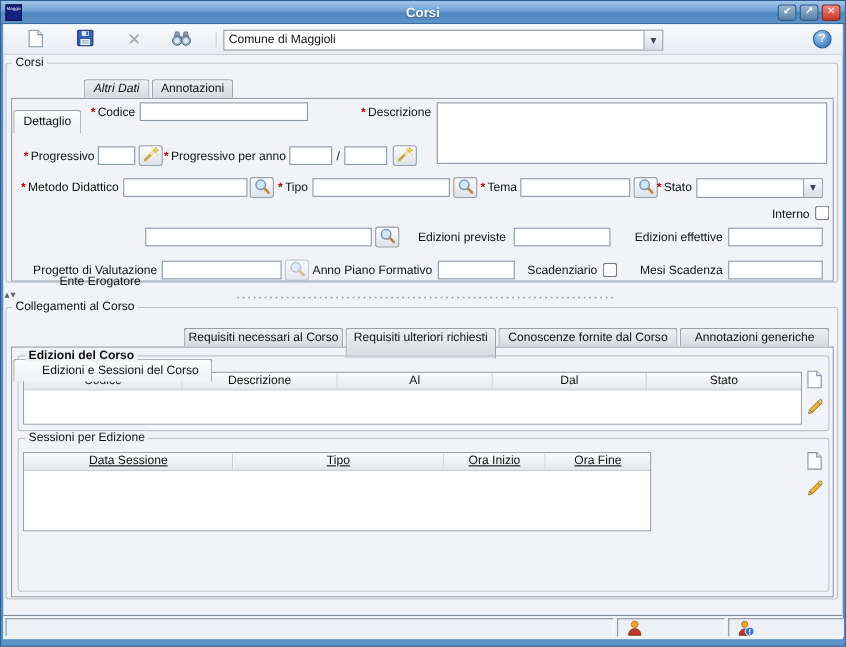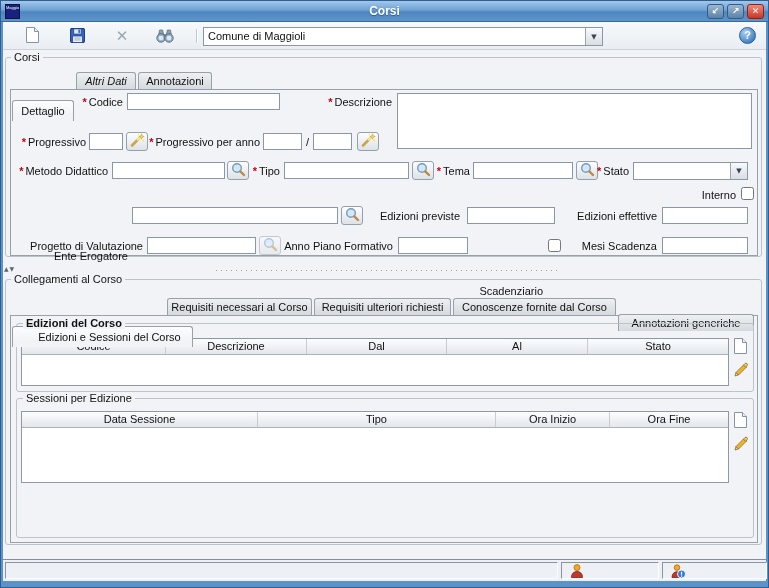--- a/index.html
+++ b/index.html
@@ -238,67 +238,67 @@
   <div class="lbl" style="left:20px; top:240px; width:123px; z-index:2;">Progetto di Valutazione</div>
   <input class="inp" style="left: 147px; top: 237px; width: 109px; z-index: 2;" value="">
   <div class="mini-btn disabled" style="left:259px; top:236px; z-index:2;">
     <span><svg width="15" height="15" viewBox="0 0 15 15">
           <circle cx="6" cy="6" r="4.3" fill="#cfe8fa" stroke="#7a9ab8" stroke-width="1.4"></circle>
           <line x1="9.3" y1="9.3" x2="13" y2="13" stroke="#c08848" stroke-width="2.4" stroke-linecap="round"></line>
         </svg></span>
   </div>
   <div class="lbl" style="left:284px; top:240px; width:109px; z-index:2;">Anno Piano Formativo</div>
   <input class="inp" style="left: 398px; top: 237px; width: 70px; z-index: 2;" value="">
-  <div class="lbl" style="left:468px; top:240px; width:75px; z-index:2;margin-top:45px;">Scadenziario</div>
+  <div class="lbl" style="left:468px; top:240px; width:75px; z-index:2;">Scadenziario</div>
   <input type="checkbox" class="chk" style="left: 548px; top: 239px; z-index: 2;">
   <div class="lbl" style="left:574px; top:240px; width:83px; z-index:2;">Mesi Scadenza</div>
   <input class="inp" style="left: 662px; top: 237px; width: 86px; z-index: 2;" value="">
 
   <div class="splitter-arrows">▲▼</div>
   <div class="splitter-grip"></div>
 
   <div class="group" style="left:5px; top:279px; width:757px; height:266px;"></div>
   <div class="group-label" style="left:11px; top:273px;">Collegamenti al Corso</div>
 
   <div class="tab active" style="left:12px; top:295px; width:181px; height:21px; line-height:20px;padding-left:14px;">Edizioni e Sessioni del Corso</div>
   <div class="tab" style="left:167px; top:298px; width:145px; height:17px; line-height:16px;">Requisiti necessari al Corso</div>
-  <div class="tab" style="left:314px; top:298px; width:137px; height:17px; line-height:16px;">Requisiti ulteriori richiesti</div>
+  <div class="tab" style="left:314px; top:298px; width:137px; height:28px; line-height:16px;">Requisiti ulteriori richiesti</div>
   <div class="tab" style="left:453px; top:298px; width:163px; height:17px; line-height:16px;">Conoscenze fornite dal Corso</div>
-  <div class="tab" style="left:618px; top:314px; width:136px; height:17px; line-height:16px;">Annotazioni generiche</div>
+  <div class="tab" style="left:618px; top:298px; width:136px; height:17px; line-height:16px;">Annotazioni generiche</div>
   <div class="tabpanel" style="left:10px; top:315px; width:748px; height:228px;"></div>
 
   <div class="group" style="left:16px; top:323px; width:738px; height:69px; z-index:2;"></div>
   <div class="group-label" style="left:23px; top:317px;font-weight:bold;">Edizioni del Corso</div>
   <div class="table" style="left:21px; top:338px; width:708px; height:48px; z-index:3;">
     <div class="thead">
       <div class="th" style="width:144px;">Codice</div>
       <div class="th" style="width:141px;">Descrizione</div>
+      <div class="th" style="width:141px;">Al</div>
       <div class="th" style="width:140px;">Dal</div>
-      <div class="th" style="width:141px;">Al</div>
       <div class="th" style="width:140px;">Stato</div>
     </div>
     <div class="tbody" style="height:30px;"></div>
   </div>
   <div class="icon-btn" style="left:730px; top:336px; z-index:3;">
     <span><svg width="15" height="18" viewBox="0 0 15 18">
           <path d="M1.5 1.5 H9.5 L13.5 5.5 V16.5 H1.5 Z" fill="#fff" stroke="#8494a4"></path>
           <path d="M9.5 1.5 V5.5 H13.5" fill="#e8eef4" stroke="#8494a4"></path>
         </svg></span>
   </div>
   <div class="icon-btn" style="left:730px; top:360px; z-index:3;">
     <span><svg width="15" height="17" viewBox="0 0 15 17">
           <path d="M2 15 L3 11.5 L5.5 14 Z" fill="#f3d9a8" stroke="#8a6a2a" stroke-width="0.8"></path>
           <path d="M3 11.5 L10.5 4 L13 6.5 L5.5 14 Z" fill="#f0b429" stroke="#8a6a2a" stroke-width="0.8"></path>
           <path d="M10.5 4 L12 2.5 Q13 1.6 14 2.6 Q15 3.6 14.1 4.6 L13 6.5 Z" fill="#e8cf6a" stroke="#8a6a2a" stroke-width="0.8"></path>
         </svg></span>
   </div>
 
   <div class="group" style="left:16px; top:398px; width:738px; height:140px; z-index:2;"></div>
   <div class="group-label" style="left:23px; top:392px;">Sessioni per Edizione</div>
-  <div class="table" style="left:21px; top:411px; width:708px; height:72px; z-index:3;">
+  <div class="table" style="left:21px; top:411px; width:571px; height:72px; z-index:3;text-decoration:underline;">
     <div class="thead">
       <div class="th" style="width:236px;">Data Sessione</div>
       <div class="th" style="width:238px;">Tipo</div>
       <div class="th" style="width:114px;">Ora Inizio</div>
       <div class="th" style="width:118px;">Ora Fine</div>
     </div>
     <div class="tbody" style="height:54px;"></div>
   </div>
   <div class="icon-btn" style="left:730px; top:410px; z-index:3;">
     <span><svg width="15" height="18" viewBox="0 0 15 18">

